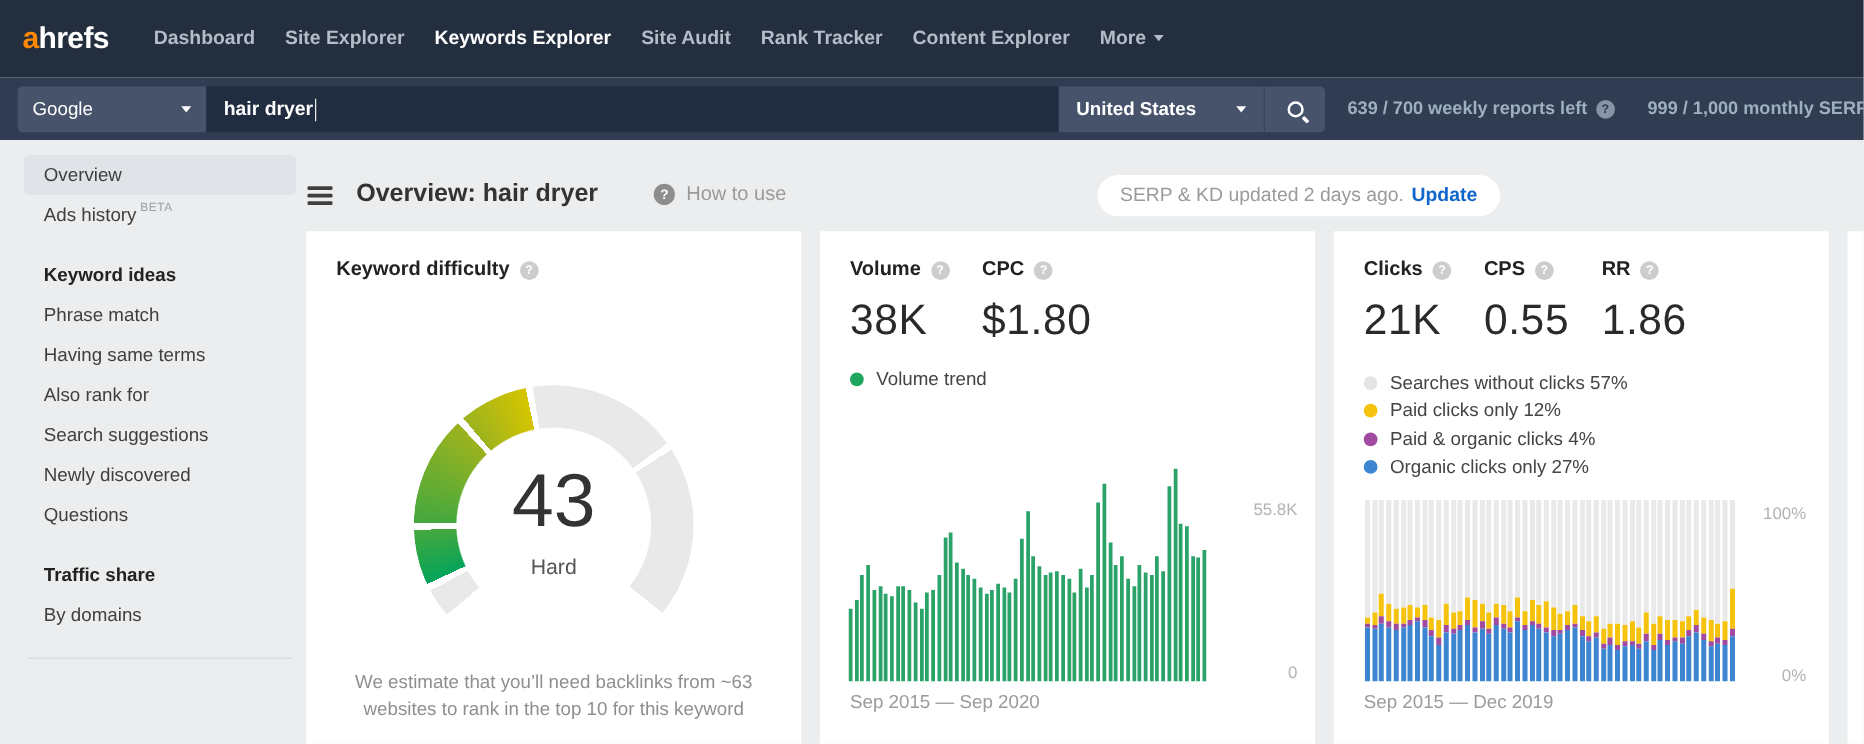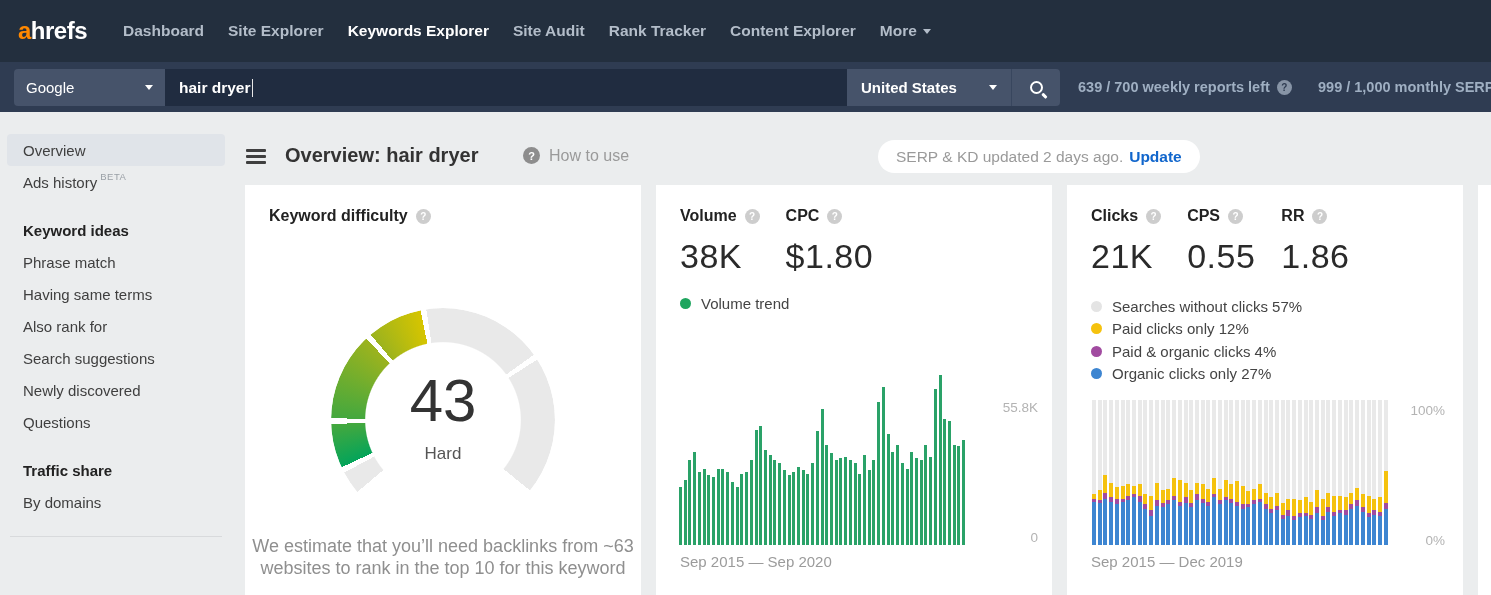--- a/index.html
+++ b/index.html
@@ -37,21 +37,21 @@
   .mag-icon::after { content:""; position:absolute; width:2.5px; height:6px; background:#fff;
                      transform:rotate(-45deg); left:11px; top:10px; border-radius:1px; }
   .quota { position:absolute; top:0; height:50px; display:flex; align-items:center;
            color:#9fafc2; font-size:14.5px; font-weight:bold; white-space:nowrap; }
   .quota-weekly { left:1078px; }
   .quota-monthly { left:1318px; }
   .help-dot { display:inline-flex; align-items:center; justify-content:center; width:15px; height:15px;
               border-radius:50%; background:#8794a6; color:#2f3c52; font-size:10px; font-weight:bold; margin-left:7px; }
 
   
-  .sidebar { position:absolute; top:112px; left:0; width:232px; height:390px; padding-top:22px; }
+  .sidebar { position:absolute; top:112px; left:12px; width:232px; height:390px; padding-top:12px; }
   .side-item { height:32px; display:flex; align-items:center; padding-left:16px; font-size:15px;
                color:#3f3f3f; cursor:pointer; margin:0 7px; border-radius:4px; white-space:nowrap; }
   .side-item.active { background:#e0e4e9; }
   .side-item.header { font-weight:bold; color:#222; margin-top:16px; cursor:default; }
   .side-badge { font-size:9.5px; color:#9aa0a6; letter-spacing:0.5px; margin-left:3px; position:relative; top:-6px; }
   .side-divider { height:1px; background:#d8dadc; margin:18px 10px 0 10px; }
 
   
   .main-header { position:absolute; top:112px; left:232px; right:0; height:92px; }
   .hamburger { position:absolute; left:14px; top:37px; width:20px; height:15px; cursor:pointer; }
@@ -77,21 +77,21 @@
   .metric-label { font-size:16px; font-weight:bold; color:#222; white-space:nowrap; }
   .metric-value { font-size:34px; color:#2a2a2a; margin-top:12px; letter-spacing:0.5px; }
 
   
   .gauge-wrap { position:absolute; left:86px; top:123px; width:224px; height:224px; }
   .gauge-ring { position:absolute; inset:0; border-radius:50%;
       -webkit-mask:radial-gradient(closest-side circle, transparent 69%, #000 70%);
       mask:radial-gradient(closest-side circle, transparent 69%, #000 70%); }
   .gauge-num { position:absolute; top:58px; width:100%; text-align:center; font-size:60px; color:#333; }
   .gauge-label { position:absolute; top:136px; width:100%; text-align:center; font-size:17px; color:#555; }
-  .kd-note { position:absolute; top:350px; width:100%; text-align:center; font-size:18px; color:#8f8f8f; line-height:22px; }
+  .kd-note { position:absolute; top:350px; width:100%; text-align:center; font-size:15px; color:#8f8f8f; line-height:22px; }
 
   
   .legend-single { position:absolute; top:110px; left:24px; display:flex; align-items:center;
                    font-size:15px; color:#444; }
   .legend-list { position:absolute; top:110px; left:24px; font-size:15px; color:#444; }
   .legend-item { display:flex; align-items:center; height:22.5px; white-space:nowrap; }
   .dot { width:11px; height:11px; border-radius:50%; margin-right:10px; flex:0 0 auto; }
 
   
   .chart-plot { position:absolute; display:flex; align-items:flex-end; justify-content:space-between; }

